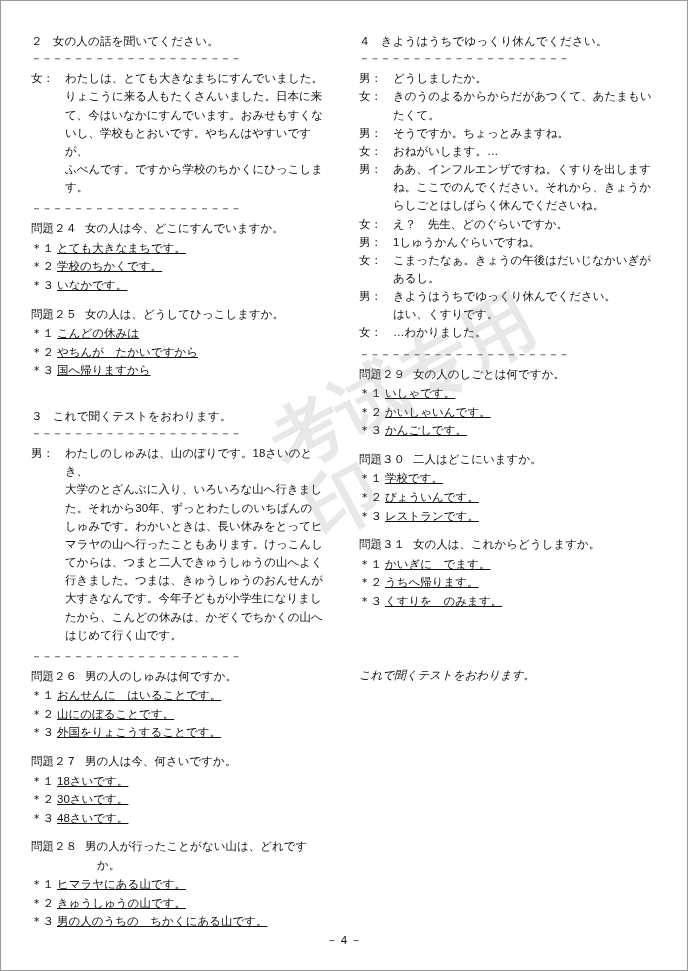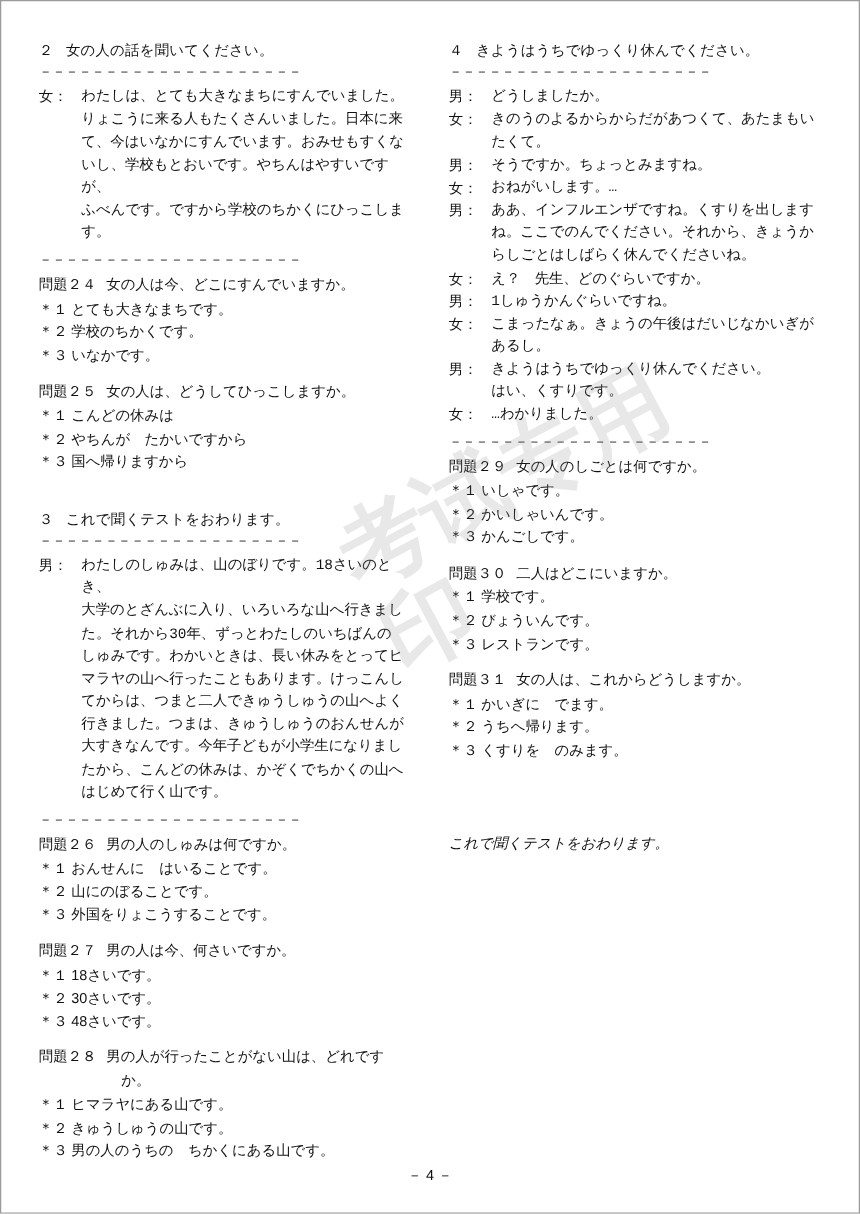--- a/index.html
+++ b/index.html
@@ -80,21 +80,21 @@
     margin-bottom: 0;
   }
   .line .spk {
     flex: 0 0 auto;
     width: 34px;
   }
   .line .txt {
     flex: 1 1 auto;
     text-align: left;
   }
-  .line .txt .cont { display: block; font-family: Liberation Mono, monospace; }
+  .line .txt .cont { display: block; }
 
   .qblock { margin: 10px 0 0 0; }
   .qtitle {
     font-size: 11.5px;
     line-height: 1.6;
     margin-bottom: 1px;
   }
   .qtitle .qlabel { margin-right: 8px; }
   .qtitle .cont2 {
     display: block;
@@ -103,21 +103,21 @@
   .choice {
     display: flex;
     font-size: 11.5px;
     line-height: 1.62;
   }
   .choice .mark {
     flex: 0 0 auto;
     width: 26px;
     letter-spacing: 0px;
   }
-  .choice .ctext { flex: 1 1 auto; }
+  .choice .ctext { flex: 1 1 auto; text-decoration: underline; }
 
   .spacer-lg { height: 26px; }
 
   .closing {
     font-size: 11.5px;
     line-height: 1.6;
     margin-top: 56px;
     font-style: italic;
   }
 

